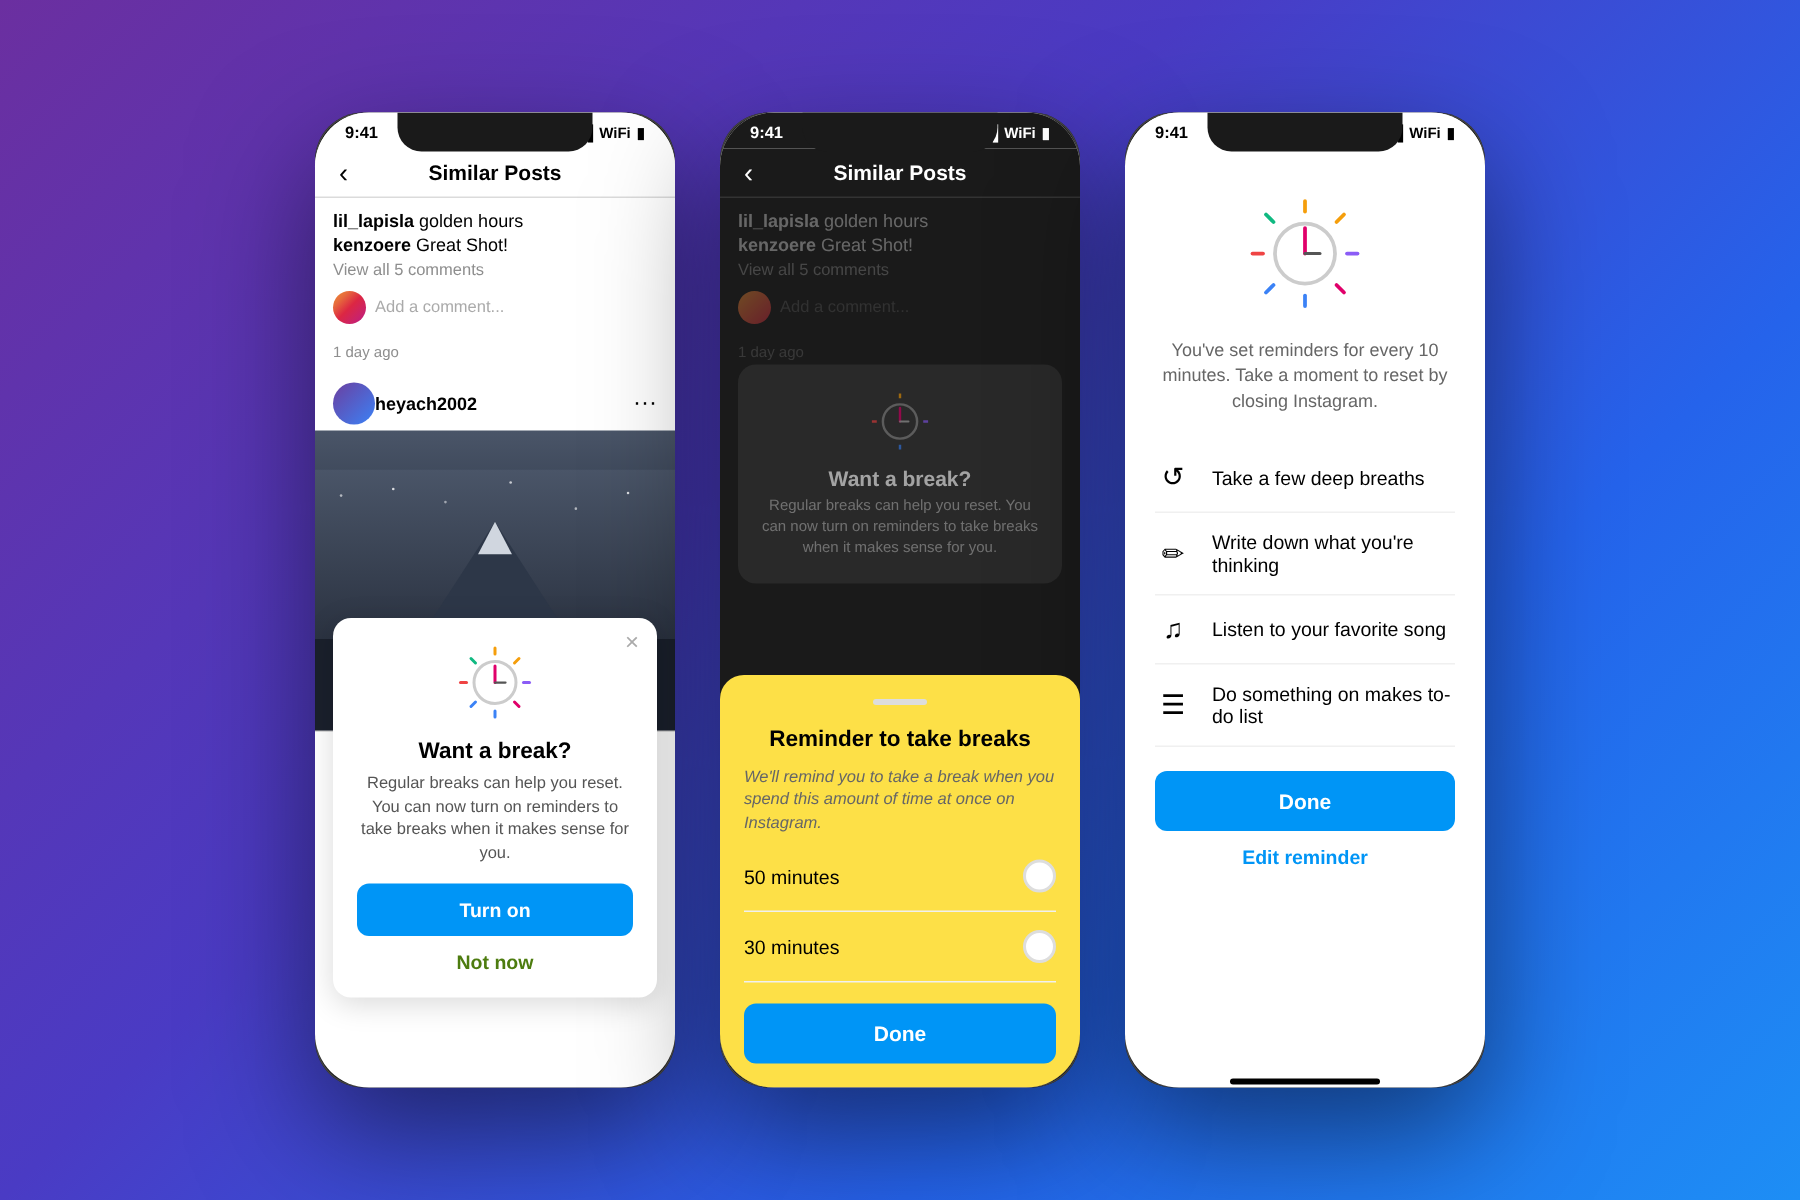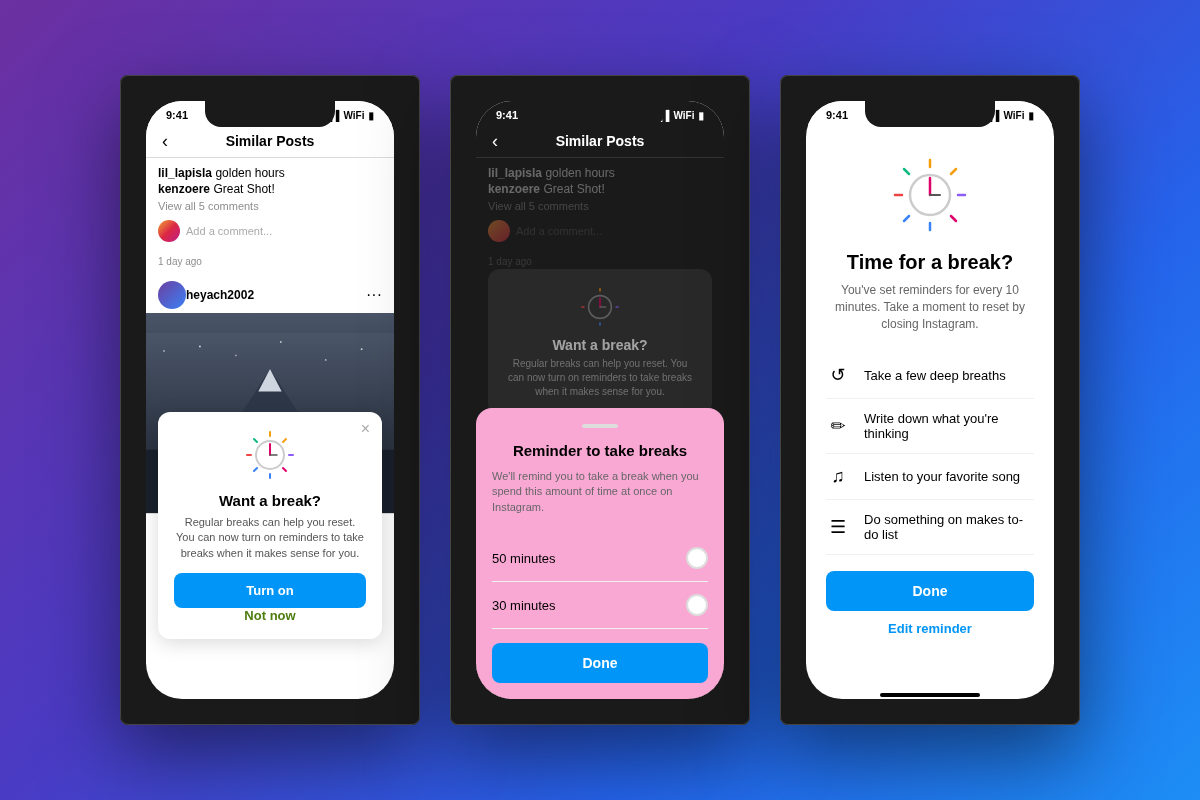--- a/index.html
+++ b/index.html
@@ -10,25 +10,25 @@
       display: flex;
       align-items: center;
       justify-content: center;
       gap: 30px;
       font-family: -apple-system, BlinkMacSystemFont, 'Segoe UI', sans-serif;
       overflow: hidden;
     }
 
     
     .phone {
-      width: 300px;
+      width: 240px;
       height: 650px;
       background: #1a1a1a;
-      border-radius: 8px;
-      padding: 26px;
+      border-radius: 32px;
+      padding: 0;
       box-shadow: 0 30px 80px rgba(0,0,0,0.5), inset 0 0 0 1px #444;
       position: relative;
       flex-shrink: 0;
     }
     .phone-screen {
       width: 100%;
       height: 100%;
       background: #fff;
       border-radius: 36px;
       overflow: hidden;
@@ -158,21 +158,21 @@
       display: block;
       width: 100%;
       padding: 10px;
       background: #0095f6;
       color: #fff;
       border: none;
       border-radius: 8px;
       font-size: 13px;
       font-weight: 600;
       cursor: pointer;
-      margin-bottom: 0;
+      margin-bottom: 10px;
     }
     .not-now-btn {
       display: block;
       width: 100%;
       text-align: center;
       color: #4d7c0f;
       font-size: 13px;
       font-weight: 600;
       cursor: pointer;
     }
@@ -227,21 +227,21 @@
       margin: 4px auto 2px;
       flex-shrink: 0;
     }
 
     
     .modal-sheet {
       position: absolute;
       bottom: 0;
       left: 0;
       right: 0;
-      background: #f9a8d4;
+      background: #fde047;
       border-radius: 16px 16px 0 0;
       padding: 16px;
       z-index: 6;
     }
     .modal-handle {
       width: 36px;
       height: 4px;
       background: #ddd;
       border-radius: 2px;
       margin: 0 auto 14px;
@@ -249,22 +249,23 @@
     .modal-title {
       font-size: 15px;
       font-weight: 700;
       text-align: center;
       margin-bottom: 10px;
       color: #000;
     }
     .modal-subtitle {
       font-size: 11px;
       color: #666;
-      margin-bottom: 20px;
+      margin-bottom: 4px;
       line-height: 1.4;
+      font-style: italic;
     }
     .radio-option {
       display: flex;
       align-items: center;
       justify-content: space-between;
       padding: 12px 0;
       border-bottom: 1px solid #f0f0f0;
       font-size: 13px;
       color: #000;
     }
@@ -569,21 +570,20 @@
           <line x1="40" y1="68" x2="40" y2="75" stroke="#3b82f6" stroke-width="2.5" stroke-linecap="round"></line>
           <line x1="5" y1="40" x2="12" y2="40" stroke="#ef4444" stroke-width="2.5" stroke-linecap="round"></line>
           <line x1="68" y1="40" x2="75" y2="40" stroke="#8b5cf6" stroke-width="2.5" stroke-linecap="round"></line>
           <line x1="14" y1="14" x2="19" y2="19" stroke="#10b981" stroke-width="2.5" stroke-linecap="round"></line>
           <line x1="66" y1="14" x2="61" y2="19" stroke="#f59e0b" stroke-width="2.5" stroke-linecap="round"></line>
           <line x1="14" y1="66" x2="19" y2="61" stroke="#3b82f6" stroke-width="2.5" stroke-linecap="round"></line>
           <line x1="66" y1="66" x2="61" y2="61" stroke="#e0006a" stroke-width="2.5" stroke-linecap="round"></line>
         </svg>
       </div>
 
-      <div class="break-title-large">Time for a break?</div>
       <div class="break-subtitle">You've set reminders for every 10 minutes. Take a moment to reset by closing Instagram.</div>
 
       <div class="activity-item">
         <span class="activity-icon">↺</span>
         <span>Take a few deep breaths</span>
       </div>
       <div class="activity-item">
         <span class="activity-icon">✏</span>
         <span>Write down what you're thinking</span>
       </div>

